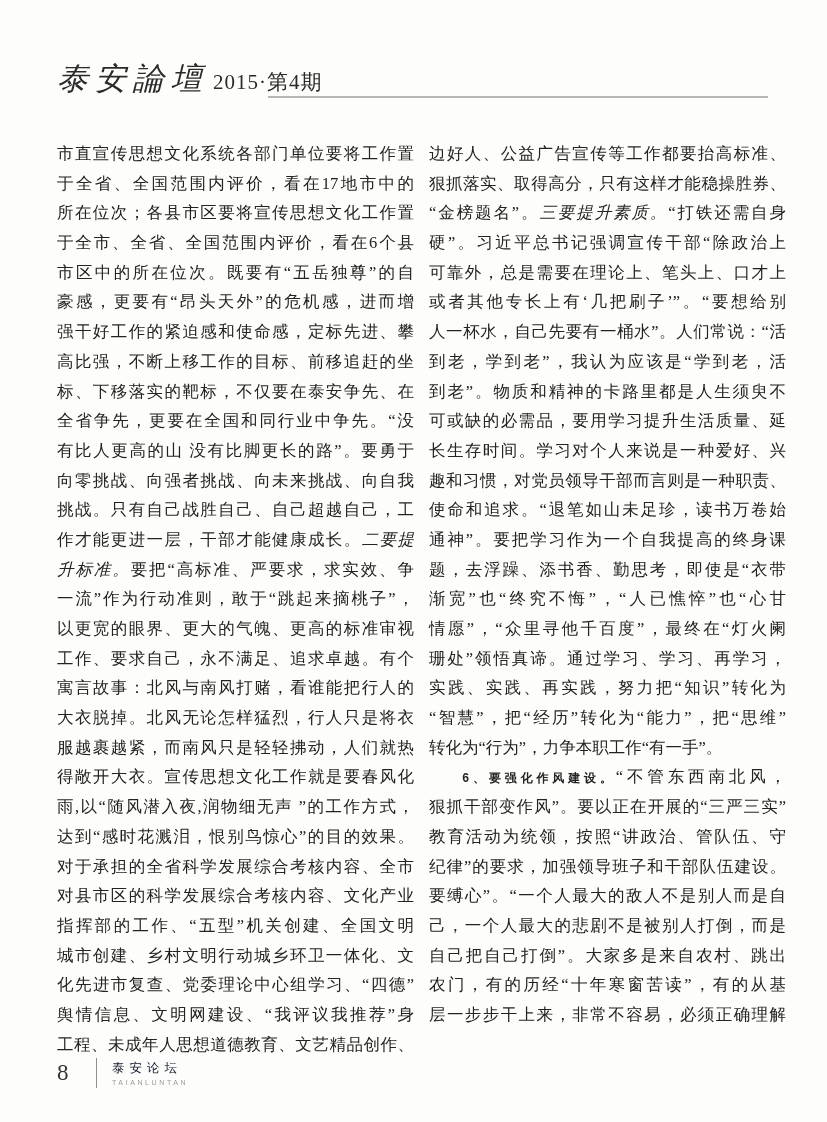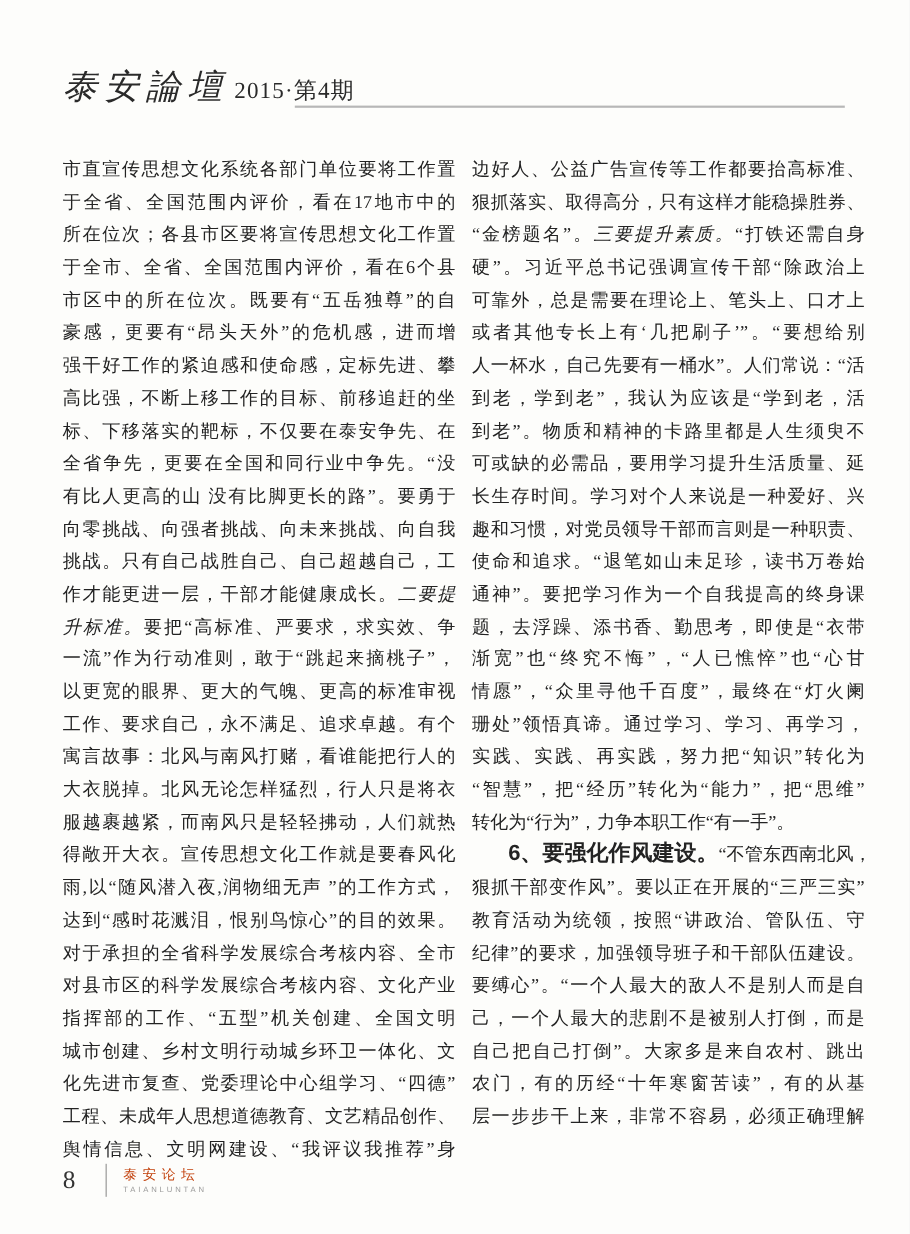--- a/index.html
+++ b/index.html
@@ -58,43 +58,43 @@
     text-align-last:left;
   }
   .text-line.indent{
     padding-left:33px;
   }
   .seg-normal{font-style:normal;}
   .seg-kaiti{font-style:italic;}
   .seg-bold{
     font-weight:700;
     font-style:normal;
-    font-family:Liberation Sans, sans-serif;
-    font-size:20px;
+    font-family:Liberation Mono, monospace;
+    font-size:12px;
   }
   
   .footer{
     position:absolute;top:1058px;left:57px;
     display:flex;align-items:center;
   }
   .page-number{
     font-size:23px;
     color:#333;
     min-width:22px;
   }
   .footer-divider{
     width:1px;height:30px;background:#8f8f8f;
     margin:0 15px 0 17px;
   }
   .journal-block{display:flex;flex-direction:column;justify-content:center;}
   .journal-cn{
     font-family:"Liberation Sans","DejaVu Sans",sans-serif;
     font-size:12.5px;
     letter-spacing:5px;
-    color:#c2410c;
+    color:#0f172a;
   }
   .journal-en{
     font-family:"Liberation Sans","DejaVu Sans",sans-serif;
     font-size:7px;
     letter-spacing:2.6px;
     color:#9a9a9a;
     margin-top:2px;
   }
 </style>
 </head>
@@ -131,22 +131,22 @@
         <div class="text-line"><span class="seg-normal">大衣脱掉。北风无论怎样猛烈，行人只是将衣</span></div>
         <div class="text-line"><span class="seg-normal">服越裹越紧，而南风只是轻轻拂动，人们就热</span></div>
         <div class="text-line"><span class="seg-normal">得敞开大衣。宣传思想文化工作就是要春风化</span></div>
         <div class="text-line"><span class="seg-normal">雨,以“随风潜入夜,润物细无声 ”的工作方式，</span></div>
         <div class="text-line"><span class="seg-normal">达到“感时花溅泪，恨别鸟惊心”的目的效果。</span></div>
         <div class="text-line"><span class="seg-normal">对于承担的全省科学发展综合考核内容、全市</span></div>
         <div class="text-line"><span class="seg-normal">对县市区的科学发展综合考核内容、文化产业</span></div>
         <div class="text-line"><span class="seg-normal">指挥部的工作、“五型”机关创建、全国文明</span></div>
         <div class="text-line"><span class="seg-normal">城市创建、乡村文明行动城乡环卫一体化、文</span></div>
         <div class="text-line"><span class="seg-normal">化先进市复查、党委理论中心组学习、“四德”</span></div>
+        <div class="text-line"><span class="seg-normal">舆情信息、文明网建设、“我评议我推荐”身</span></div>
         <div class="text-line"><span class="seg-normal">工程、未成年人思想道德教育、文艺精品创作、</span></div>
-        <div class="text-line"><span class="seg-normal">舆情信息、文明网建设、“我评议我推荐”身</span></div>
       </div>
     <div class="col" id="col-right">
         <div class="text-line"><span class="seg-normal">边好人、公益广告宣传等工作都要抬高标准、</span></div>
         <div class="text-line"><span class="seg-normal">狠抓落实、取得高分，只有这样才能稳操胜券、</span></div>
         <div class="text-line"><span class="seg-normal">“金榜题名”。</span><span class="seg-kaiti">三要提升素质。</span><span class="seg-normal">“打铁还需自身</span></div>
         <div class="text-line"><span class="seg-normal">硬”。习近平总书记强调宣传干部“除政治上</span></div>
         <div class="text-line"><span class="seg-normal">可靠外，总是需要在理论上、笔头上、口才上</span></div>
         <div class="text-line"><span class="seg-normal">或者其他专长上有‘几把刷子’”。“要想给别</span></div>
         <div class="text-line"><span class="seg-normal">人一杯水，自己先要有一桶水”。人们常说：“活</span></div>
         <div class="text-line"><span class="seg-normal">到老，学到老”，我认为应该是“学到老，活</span></div>

